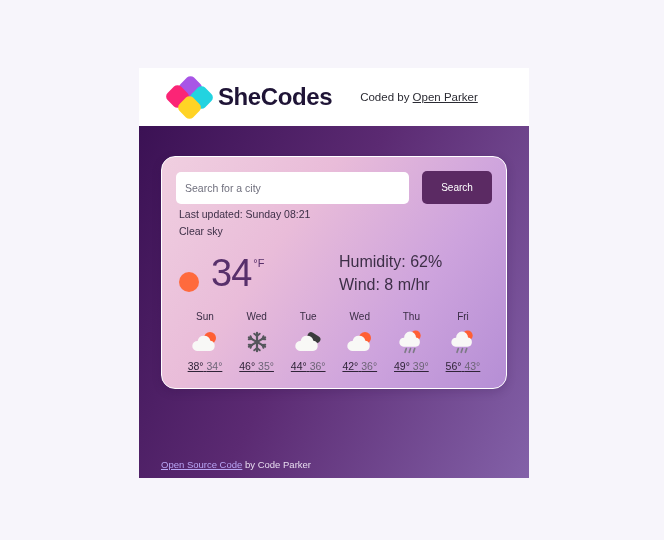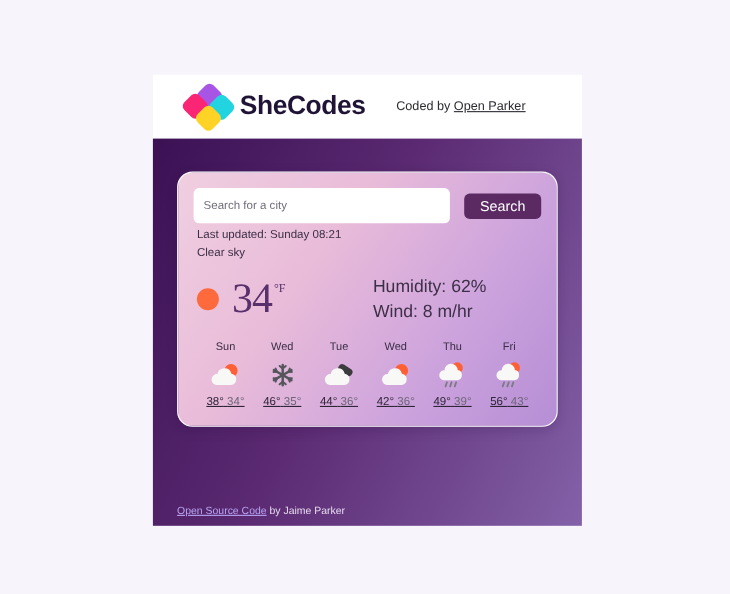--- a/index.html
+++ b/index.html
@@ -106,28 +106,28 @@
     background: #ffffff;
     padding: 16px 9px;
     font-family: "Liberation Sans", sans-serif;
     font-size: 10.5px;
     color: #33333b;
     outline: none;
     box-sizing: border-box;
   }
   .search-input::placeholder { color: #6f6f7d; }
   .search-button {
-    height: 23px;
+    height: 33px;
     min-width: 70px;
     border: none;
     border-radius: 5px;
     background: #5b2a63;
     color: #ffffff;
     font-family: "Liberation Sans", sans-serif;
-    font-size: 13px;
+    font-size: 10px;
     cursor: pointer;
     padding: 0 10px;
   }
 
   .city-name {
     margin: 13px 0 0 3px;
     font-size: 25px;
     color: #58306b;
     line-height: 1.05;
     letter-spacing: -0.2px;
@@ -140,23 +140,22 @@
   }
 
   .current-block {
     display: flex;
     align-items: center;
     margin-top: 11px;
     padding-left: 3px;
   }
   .current-left {
     display: flex;
-    align-items: center;
+    align-items: flex-end;
     width: 160px;
-    font-family: Liberation Serif, serif;
   }
   .sun-dot {
     width: 20px;
     height: 20px;
     border-radius: 50%;
     background: #ff6a3d;
     flex: none;
   }
   .temp-value {
     font-size: 38px;
@@ -360,16 +359,16 @@
                 <line x1="21" y1="22" x2="19.6" y2="26"></line>
               </g>
             </svg>
           </div>
           <div class="fc-temps"><span>56°</span> <span class="lo">43°</span></div>
         </div>
 
       </div>
     </div>
 
-    <div class="stage-footer"><a href="#">Open Source Code</a><span> by Jaime Parker</span></div>
+    <div class="stage-footer"><a href="#">Open Source Code</a><span> by Code Parker</span></div>
 
   </div>
 </div>
 
 </body></html>

